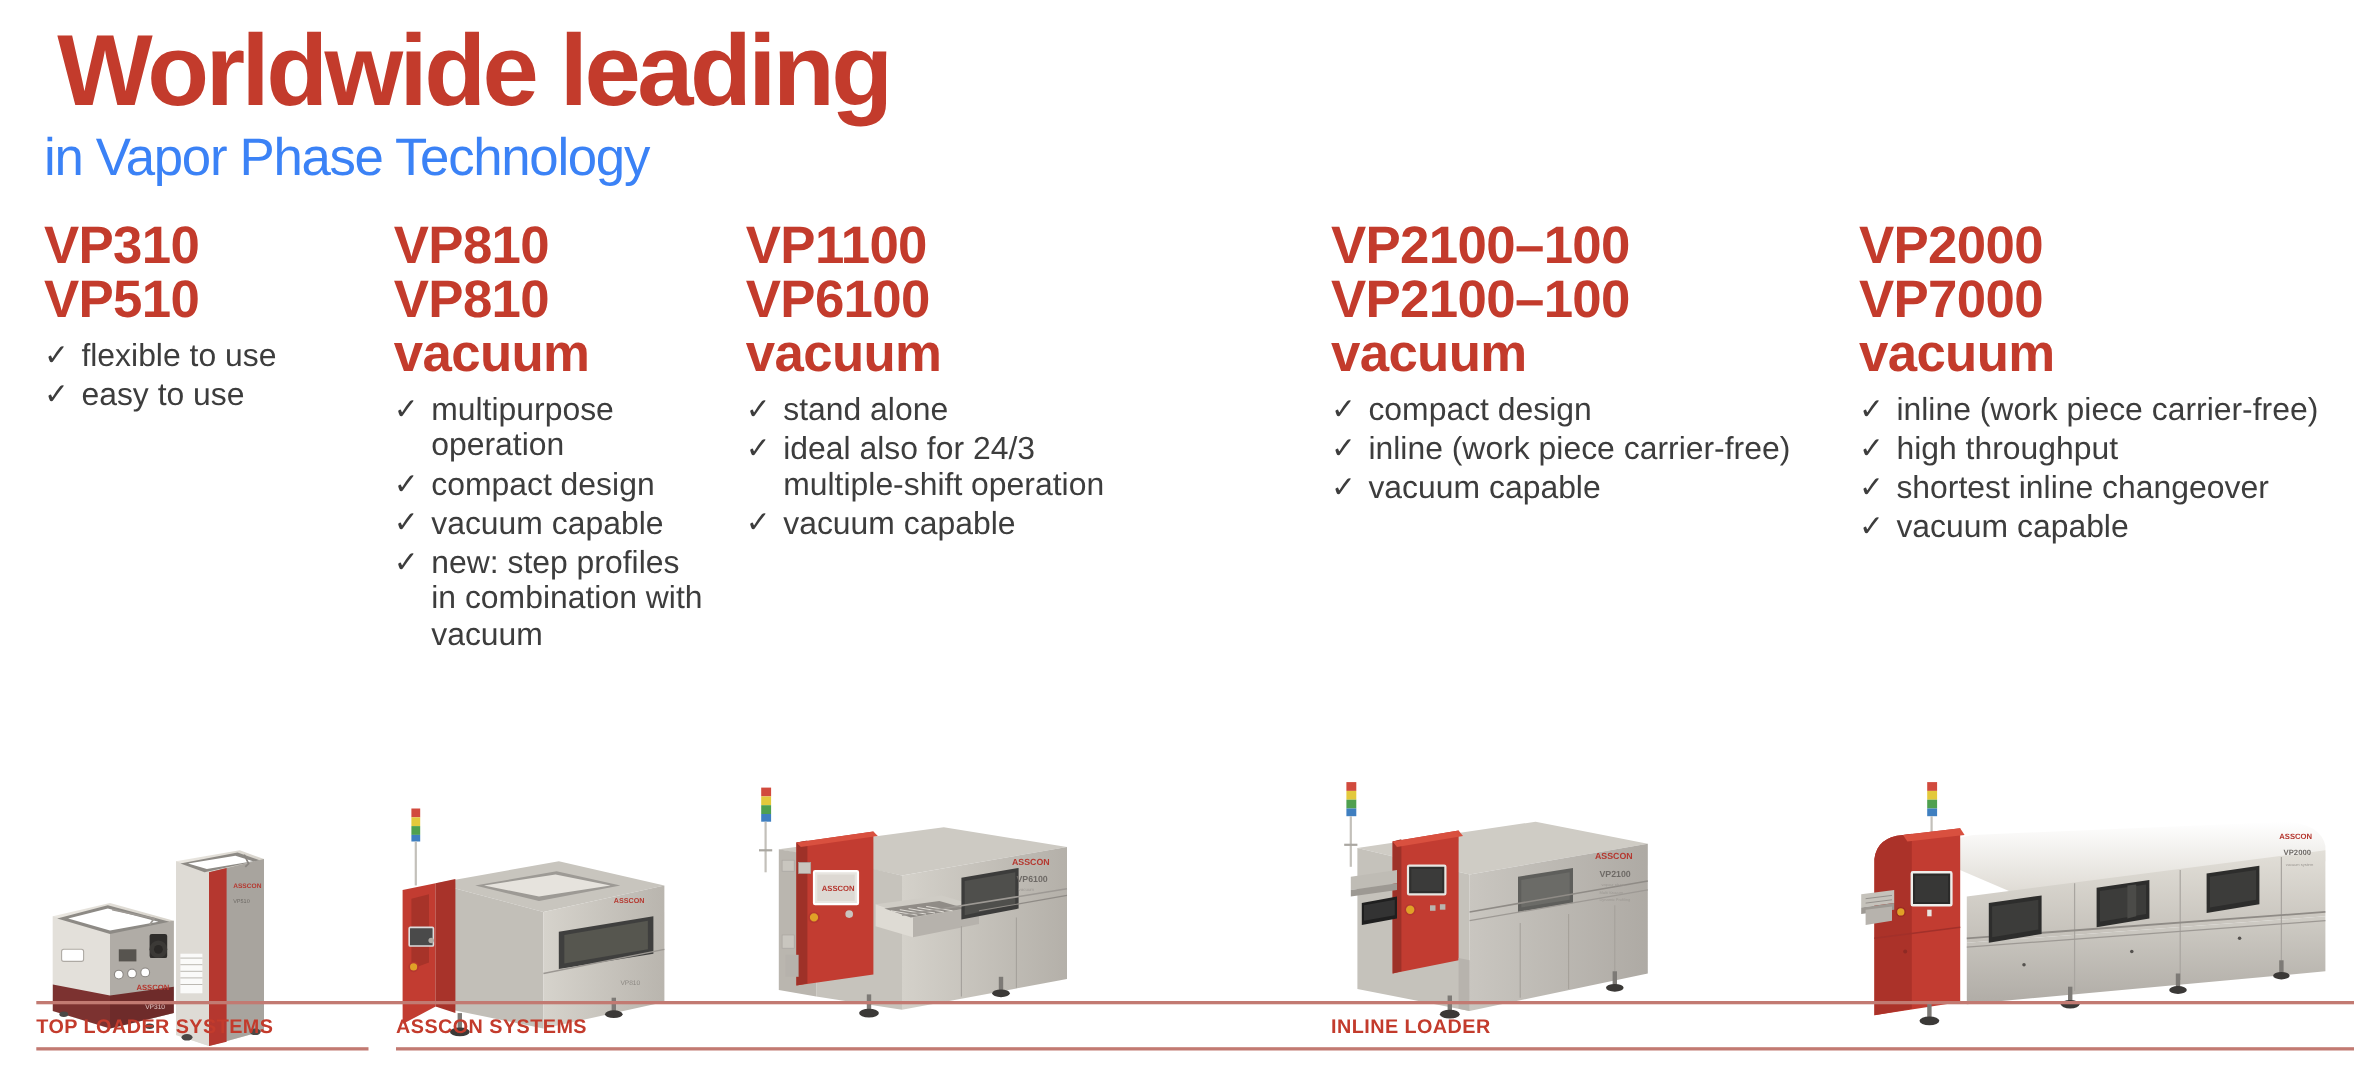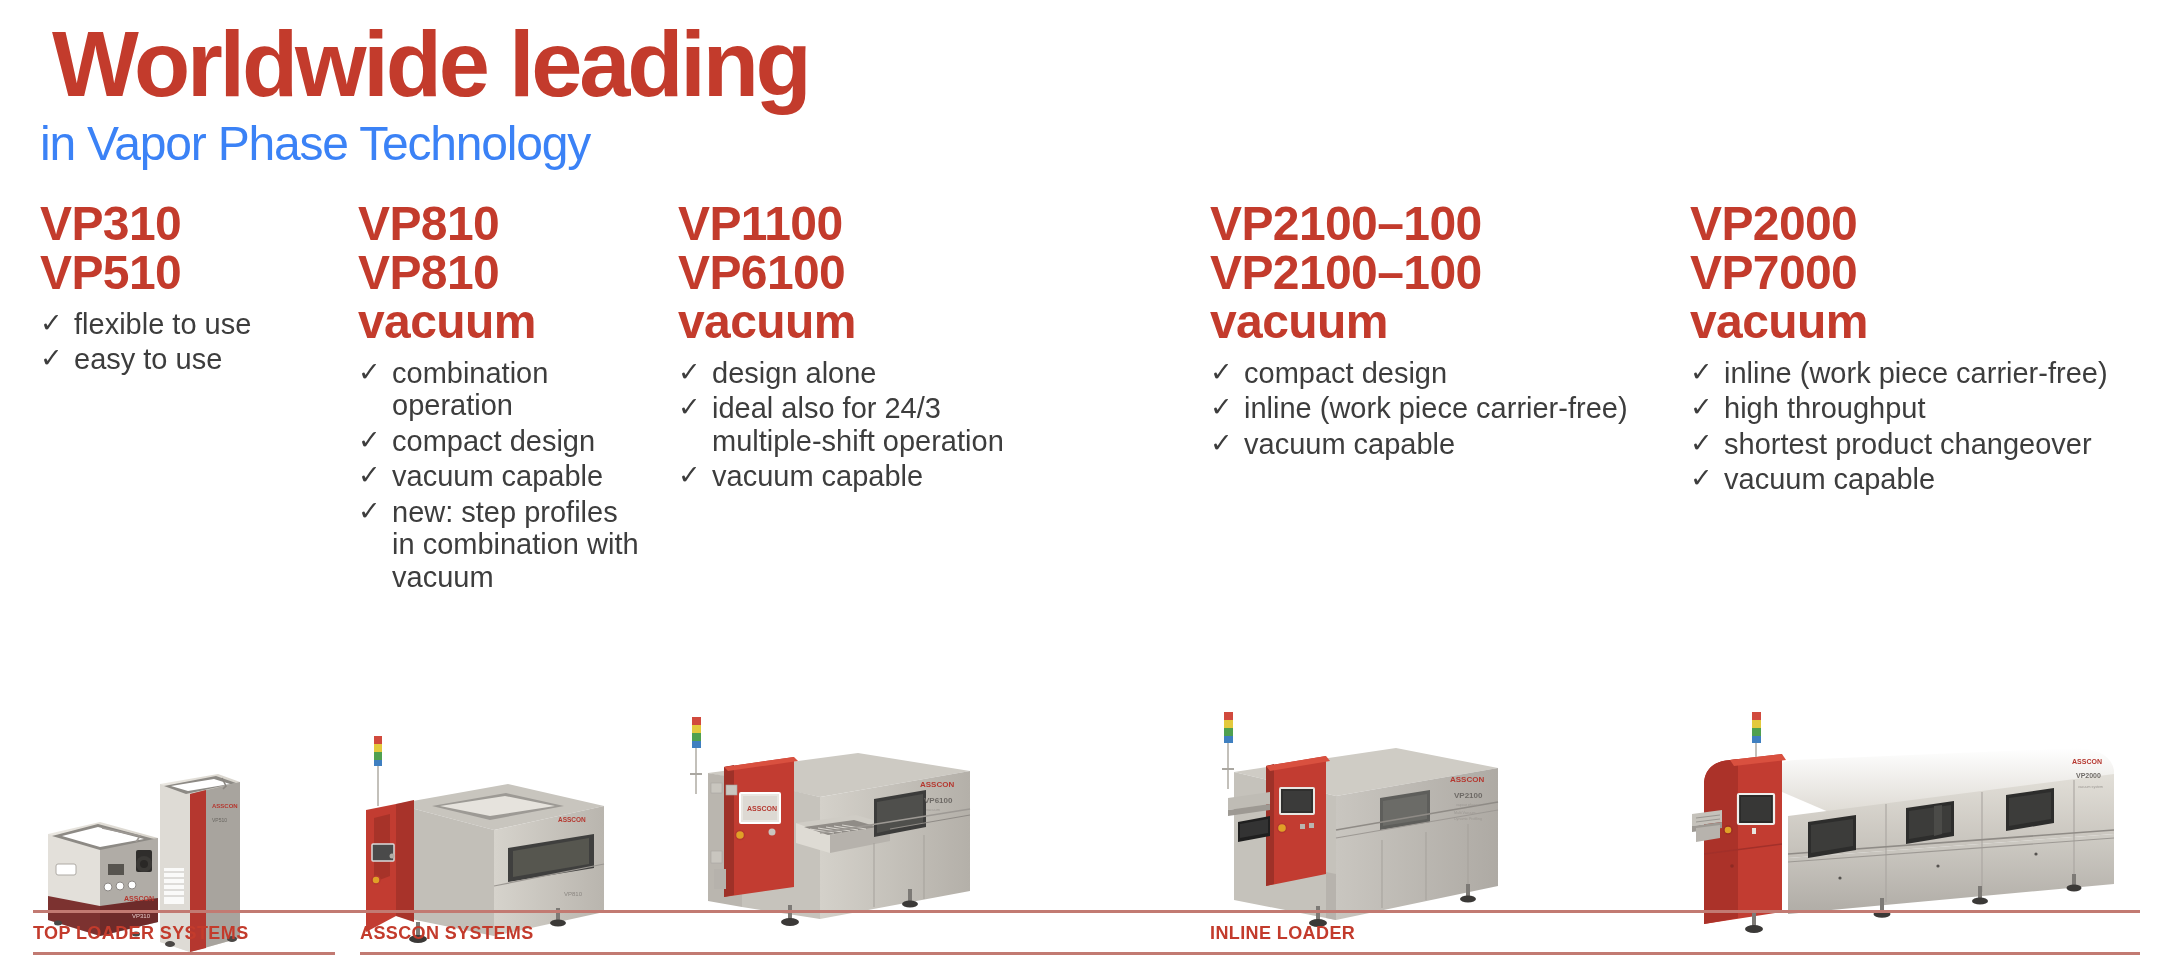--- a/index.html
+++ b/index.html
@@ -159,35 +159,35 @@
     </ul>
   </div>
 
   <div class="col col-1">
     <div class="model-block">
       <span class="model-line">VP810</span>
       <span class="model-line">VP810</span>
       <span class="model-vacuum">vacuum</span>
     </div>
     <ul class="features">
-      <li><span class="check">✓</span><span>combination operation</span></li>
+      <li><span class="check">✓</span><span>multipurpose operation</span></li>
       <li><span class="check">✓</span><span>compact design</span></li>
       <li><span class="check">✓</span><span>vacuum capable</span></li>
       <li><span class="check">✓</span><span>new: step profiles in combination with vacuum</span></li>
     </ul>
   </div>
 
   <div class="col col-2">
     <div class="model-block">
       <span class="model-line">VP1100</span>
       <span class="model-line">VP6100</span>
       <span class="model-vacuum">vacuum</span>
     </div>
     <ul class="features">
-      <li><span class="check">✓</span><span>design alone</span></li>
+      <li><span class="check">✓</span><span>stand alone</span></li>
       <li><span class="check">✓</span><span>ideal also for 24/3 multiple-shift operation</span></li>
       <li><span class="check">✓</span><span>vacuum capable</span></li>
     </ul>
   </div>
 
   <div class="col col-3">
     <div class="model-block">
       <span class="model-line">VP2100–100</span>
       <span class="model-line">VP2100–100</span>
       <span class="model-vacuum">vacuum</span>
@@ -201,21 +201,21 @@
 
   <div class="col col-4">
     <div class="model-block">
       <span class="model-line">VP2000</span>
       <span class="model-line">VP7000</span>
       <span class="model-vacuum">vacuum</span>
     </div>
     <ul class="features">
       <li><span class="check">✓</span><span>inline (work piece carrier-free)</span></li>
       <li><span class="check">✓</span><span>high throughput</span></li>
-      <li><span class="check">✓</span><span>shortest product changeover</span></li>
+      <li><span class="check">✓</span><span>shortest inline changeover</span></li>
       <li><span class="check">✓</span><span>vacuum capable</span></li>
     </ul>
   </div>
 </div>
 
 <div class="machine m0">
 <svg width="240" height="200" viewBox="0 0 240 200" xmlns="http://www.w3.org/2000/svg">
   <defs>
     <linearGradient id="gA" x1="0" y1="0" x2="1" y2="0">
       <stop offset="0" stop-color="#ebe8e2"></stop>

